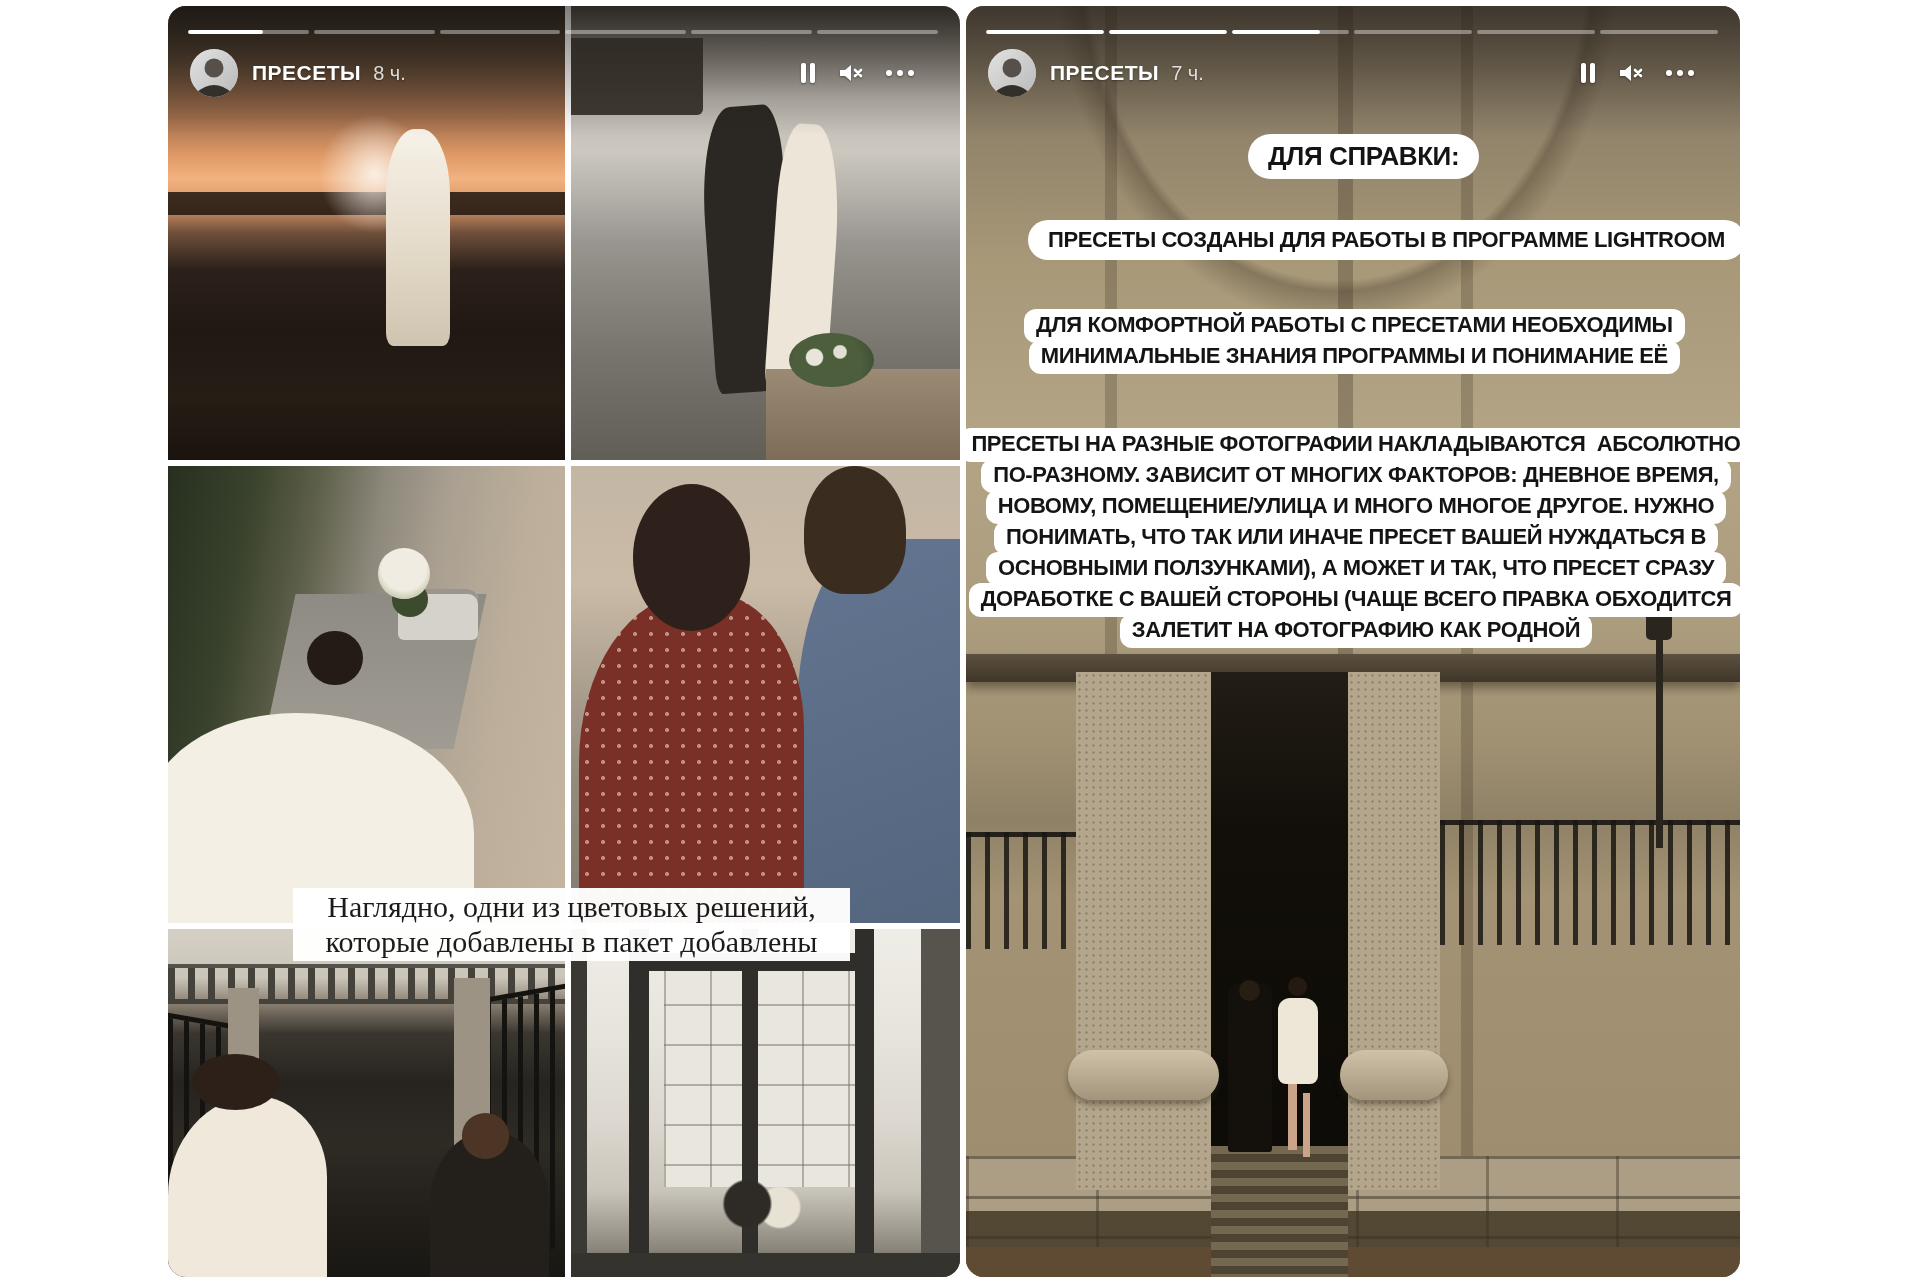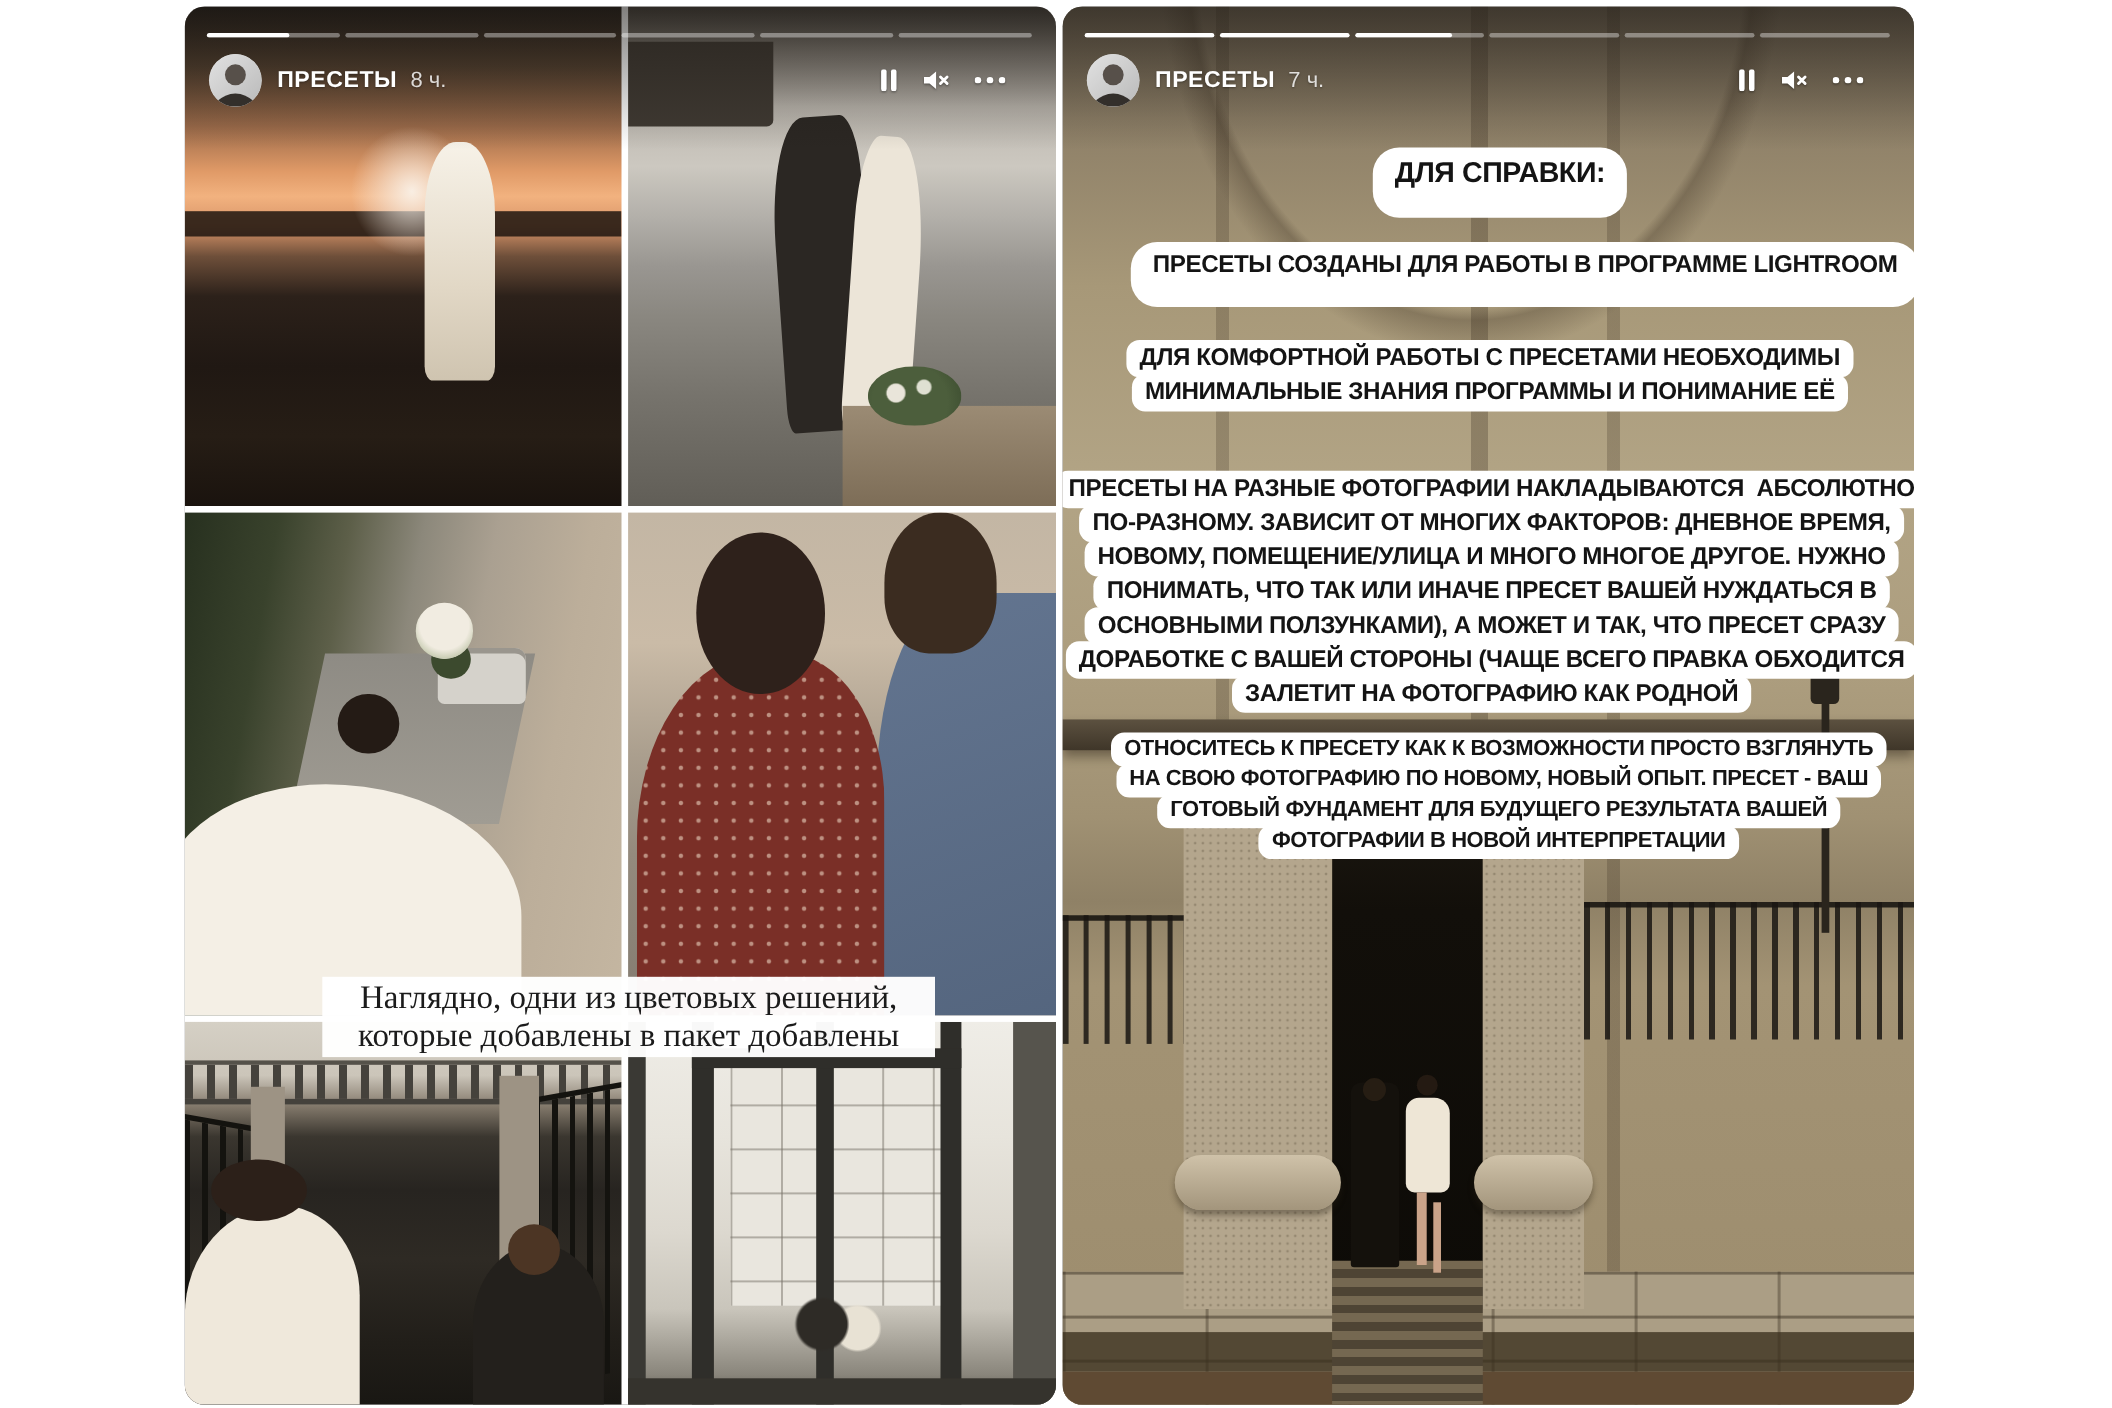--- a/index.html
+++ b/index.html
@@ -119,21 +119,21 @@
   .fig-man::before{content:"";position:absolute;left:11px;top:-4px;width:21px;height:21px;border-radius:50%;background:#261d13;}
   .fig-woman{left:312px;top:992px;width:40px;height:86px;background:#eee6d6;border-radius:12px 14px 8px 8px;}
   .fig-woman::before{content:"";position:absolute;left:10px;top:-21px;width:19px;height:19px;border-radius:50%;background:#241a12;}
   .fig-woman::after{content:"";position:absolute;left:10px;top:86px;width:9px;height:66px;background:#caa389;box-shadow:14px 8px 0 -1px #caa389;}
 
   
   .block{position:absolute;z-index:6;display:flex;flex-direction:column;align-items:center;width:max-content;}
   .pill-line{display:block;white-space:pre;background:#ffffff;color:#141414;font-weight:700;
     letter-spacing:-.4px;padding:3px 12px 5px;border-radius:12px;margin-top:-3px;}
   .pill-line:first-child{margin-top:0;}
-  .pill-single{border-radius:24px;padding:7px 20px 26px;}
+  .pill-single{border-radius:24px;padding:7px 20px 7px;}
   #block-1{left:282px;top:128px;font-size:26px;}
   #block-2{left:62px;top:214px;font-size:22px;}
   #block-3{left:58px;top:303px;font-size:22px;}
   #block-4{left:40px;top:422px;width:700px;font-size:22px;}
   #block-5{left:44px;top:660px;font-size:20px;letter-spacing:-.6px;}
 </style>
 </head>
 <body>
 
 <div class="story" id="story-left">
@@ -289,26 +289,20 @@
   </div>
   <div class="block" id="block-4">
     <span class="pill-line">ПРЕСЕТЫ НА РАЗНЫЕ ФОТОГРАФИИ НАКЛАДЫВАЮТСЯ  АБСОЛЮТНО</span>
     <span class="pill-line">ПО-РАЗНОМУ. ЗАВИСИТ ОТ МНОГИХ ФАКТОРОВ: ДНЕВНОЕ ВРЕМЯ,</span>
     <span class="pill-line">НОВОМУ, ПОМЕЩЕНИЕ/УЛИЦА И МНОГО МНОГОЕ ДРУГОЕ. НУЖНО</span>
     <span class="pill-line">ПОНИМАТЬ, ЧТО ТАК ИЛИ ИНАЧЕ ПРЕСЕТ ВАШЕЙ НУЖДАТЬСЯ В</span>
     <span class="pill-line">ОСНОВНЫМИ ПОЛЗУНКАМИ), А МОЖЕТ И ТАК, ЧТО ПРЕСЕТ СРАЗУ</span>
     <span class="pill-line">ДОРАБОТКЕ С ВАШЕЙ СТОРОНЫ (ЧАЩЕ ВСЕГО ПРАВКА ОБХОДИТСЯ</span>
     <span class="pill-line">ЗАЛЕТИТ НА ФОТОГРАФИЮ КАК РОДНОЙ</span>
   </div>
-  <div class="block" id="block-5">
-    <span class="pill-line">ОТНОСИТЕСЬ К ПРЕСЕТУ КАК К ВОЗМОЖНОСТИ ПРОСТО ВЗГЛЯНУТЬ</span>
-    <span class="pill-line">НА СВОЮ ФОТОГРАФИЮ ПО НОВОМУ, НОВЫЙ ОПЫТ. ПРЕСЕТ - ВАШ</span>
-    <span class="pill-line">ГОТОВЫЙ ФУНДАМЕНТ ДЛЯ БУДУЩЕГО РЕЗУЛЬТАТА ВАШЕЙ</span>
-    <span class="pill-line">ФОТОГРАФИИ В НОВОЙ ИНТЕРПРЕТАЦИИ</span>
-  </div>
 
   <div class="top-fade"></div>
 
   <div class="progress">
       <div class="seg">
         <div class="seg-fill" style="width: 100%;"></div>
       </div>
       <div class="seg">
         <div class="seg-fill" style="width: 100%;"></div>
       </div>

